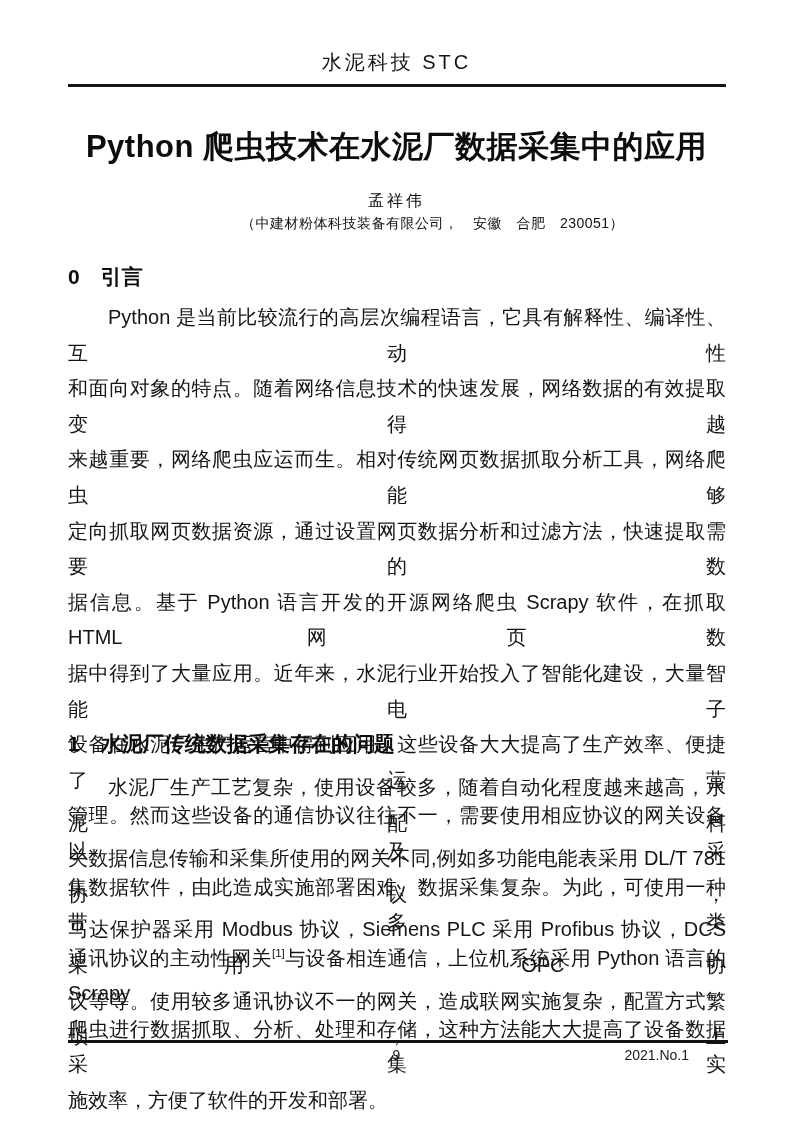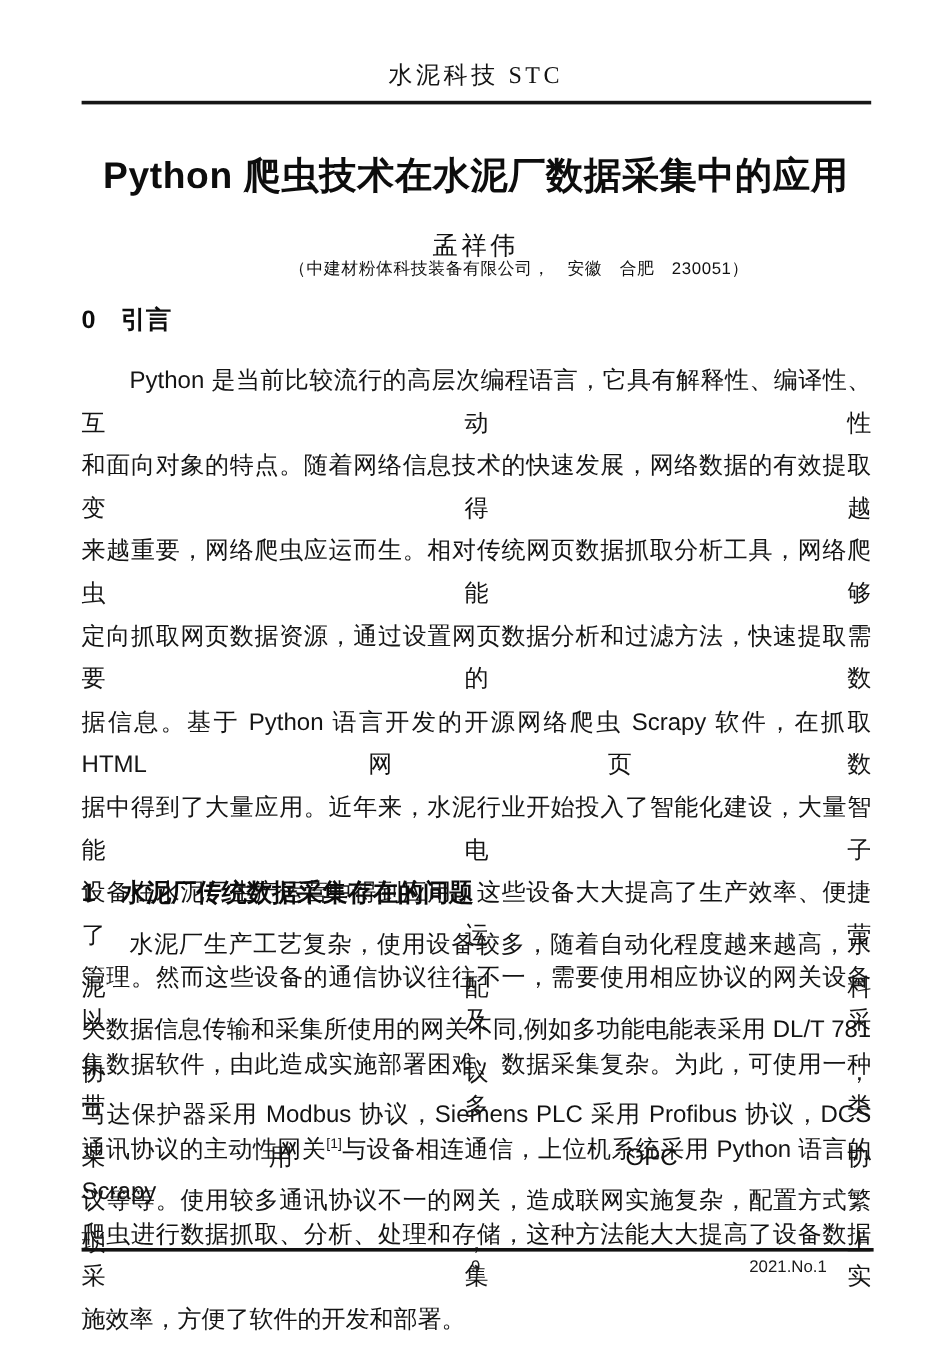--- a/index.html
+++ b/index.html
@@ -10,57 +10,57 @@
     background: #ffffff;
     color: #111111;
     font-family: "Liberation Sans", "DejaVu Sans", sans-serif;
     overflow: hidden;
   }
   .centered { left: 0; width: 100%; text-align: center; }
   .abs { position: absolute; }
 
   .journal-header {
     top: 49px;
-    font-family: Liberation Serif, serif;
+    font-family: Liberation Sans, sans-serif;
     font-size: 20px;
     letter-spacing: 3px;
     color: #141414;
   }
   .header-rule {
     top: 84px; left: 68px; width: 658px; height: 2.5px;
     background: #161616;
   }
   .article-title {
     top: 126px;
     font-size: 31px;
     font-weight: bold;
     letter-spacing: 0.5px;
     color: #0d0d0d;
   }
   .author {
     top: 191px;
     font-family: "Liberation Serif", "DejaVu Serif", serif;
-    font-size: 21px;
+    font-size: 16px;
     letter-spacing: 3px;
   }
   .affiliation {
     top: 215px;
     font-family: Liberation Sans, sans-serif;
     font-size: 14px;
     letter-spacing: 0.5px;
     margin-left: 36px;
   }
   .section-heading {
     left: 68px;
     font-size: 21px;
     font-weight: bold;
     color: #0d0d0d;
     white-space: pre;
   }
-  .heading-0 { top: 252px; text-align: right; }
+  .heading-0 { top: 263px; text-align: right; }
   .heading-1 { top: 730px; }
   .paragraph {
     left: 68px; width: 658px;
     font-size: 20px;
     line-height: 35.6px;
     color: #141414;
   }
   .para-0 { top: 300px; }
   .para-1 { top: 770px; }
   .line { text-align: justify; text-align-last: justify; }

